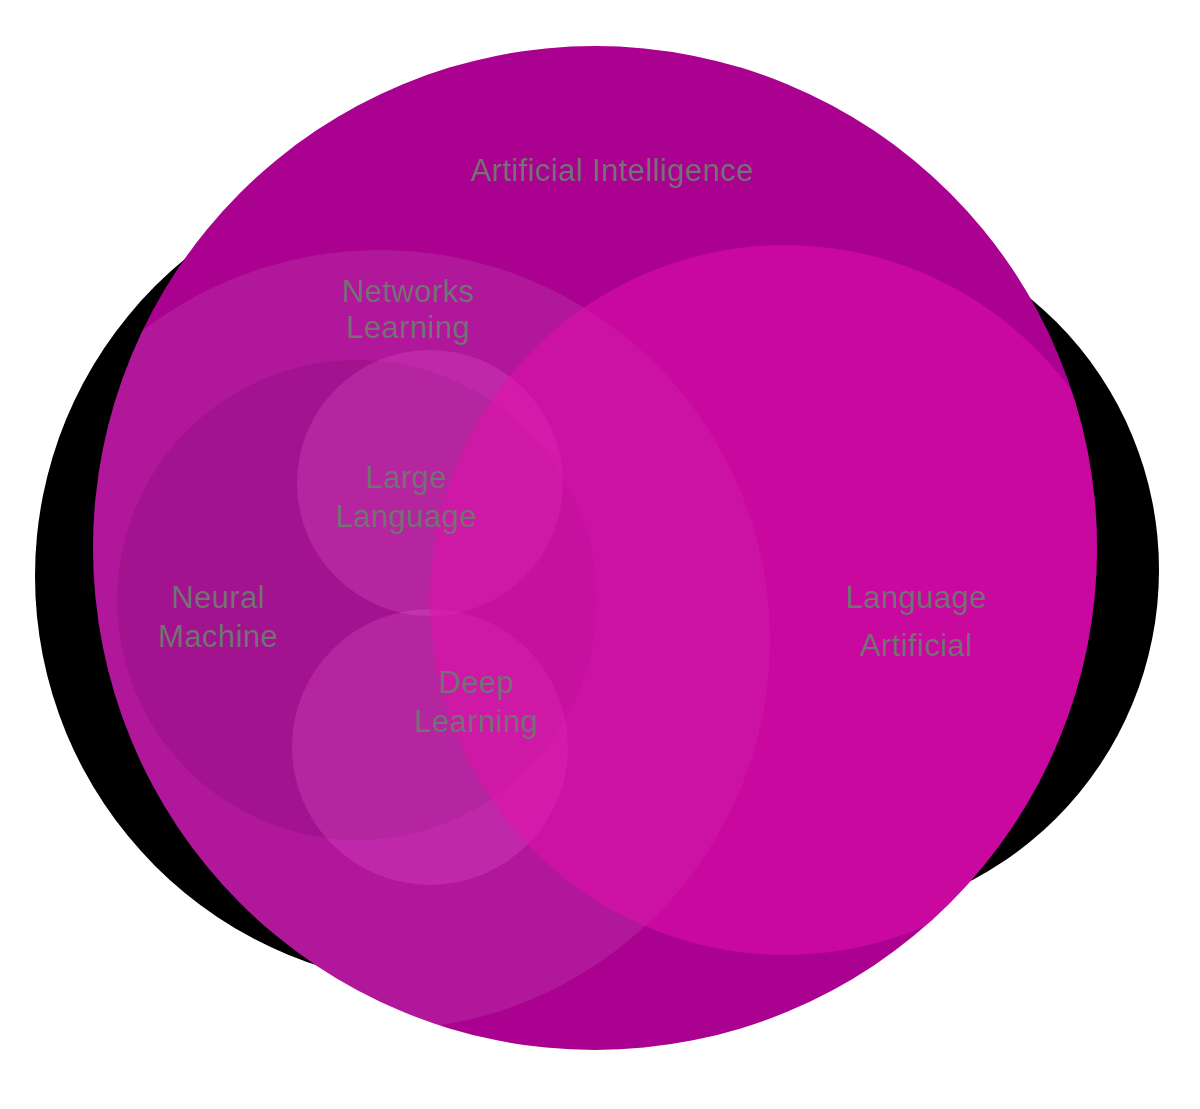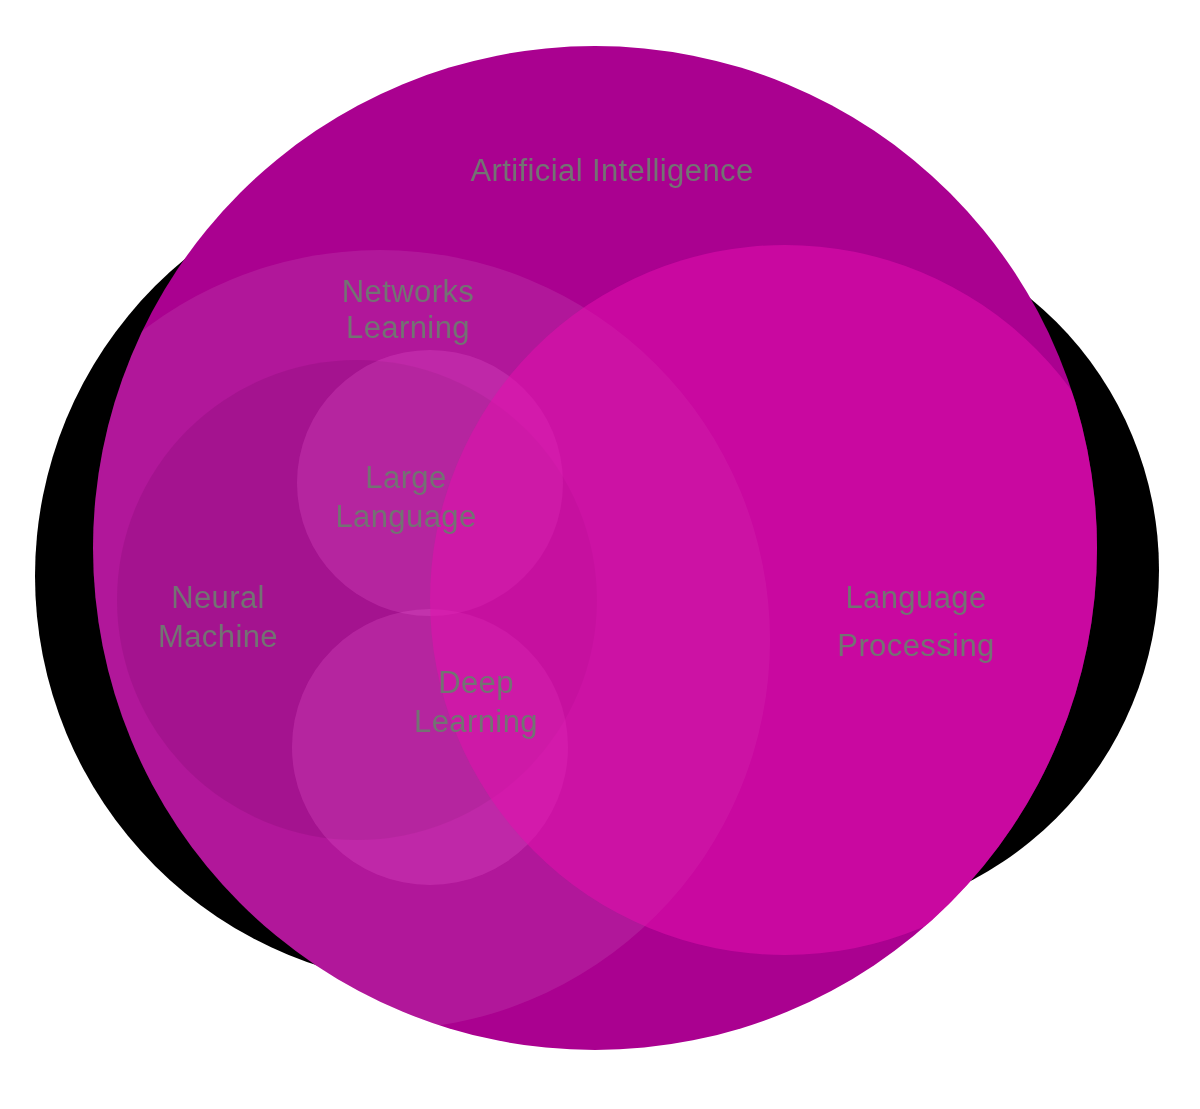--- a/index.html
+++ b/index.html
@@ -89,16 +89,16 @@
     <div>Language</div>
   </div>
 
   <div class="label label-dl">
     <div>Deep</div>
     <div>Learning</div>
   </div>
 
   <div class="label label-nlp">
     <div>Language</div>
-    <div>Processing</div>
+    <div>Artificial</div>
   </div>
 
 </div>
 
 </body></html>

